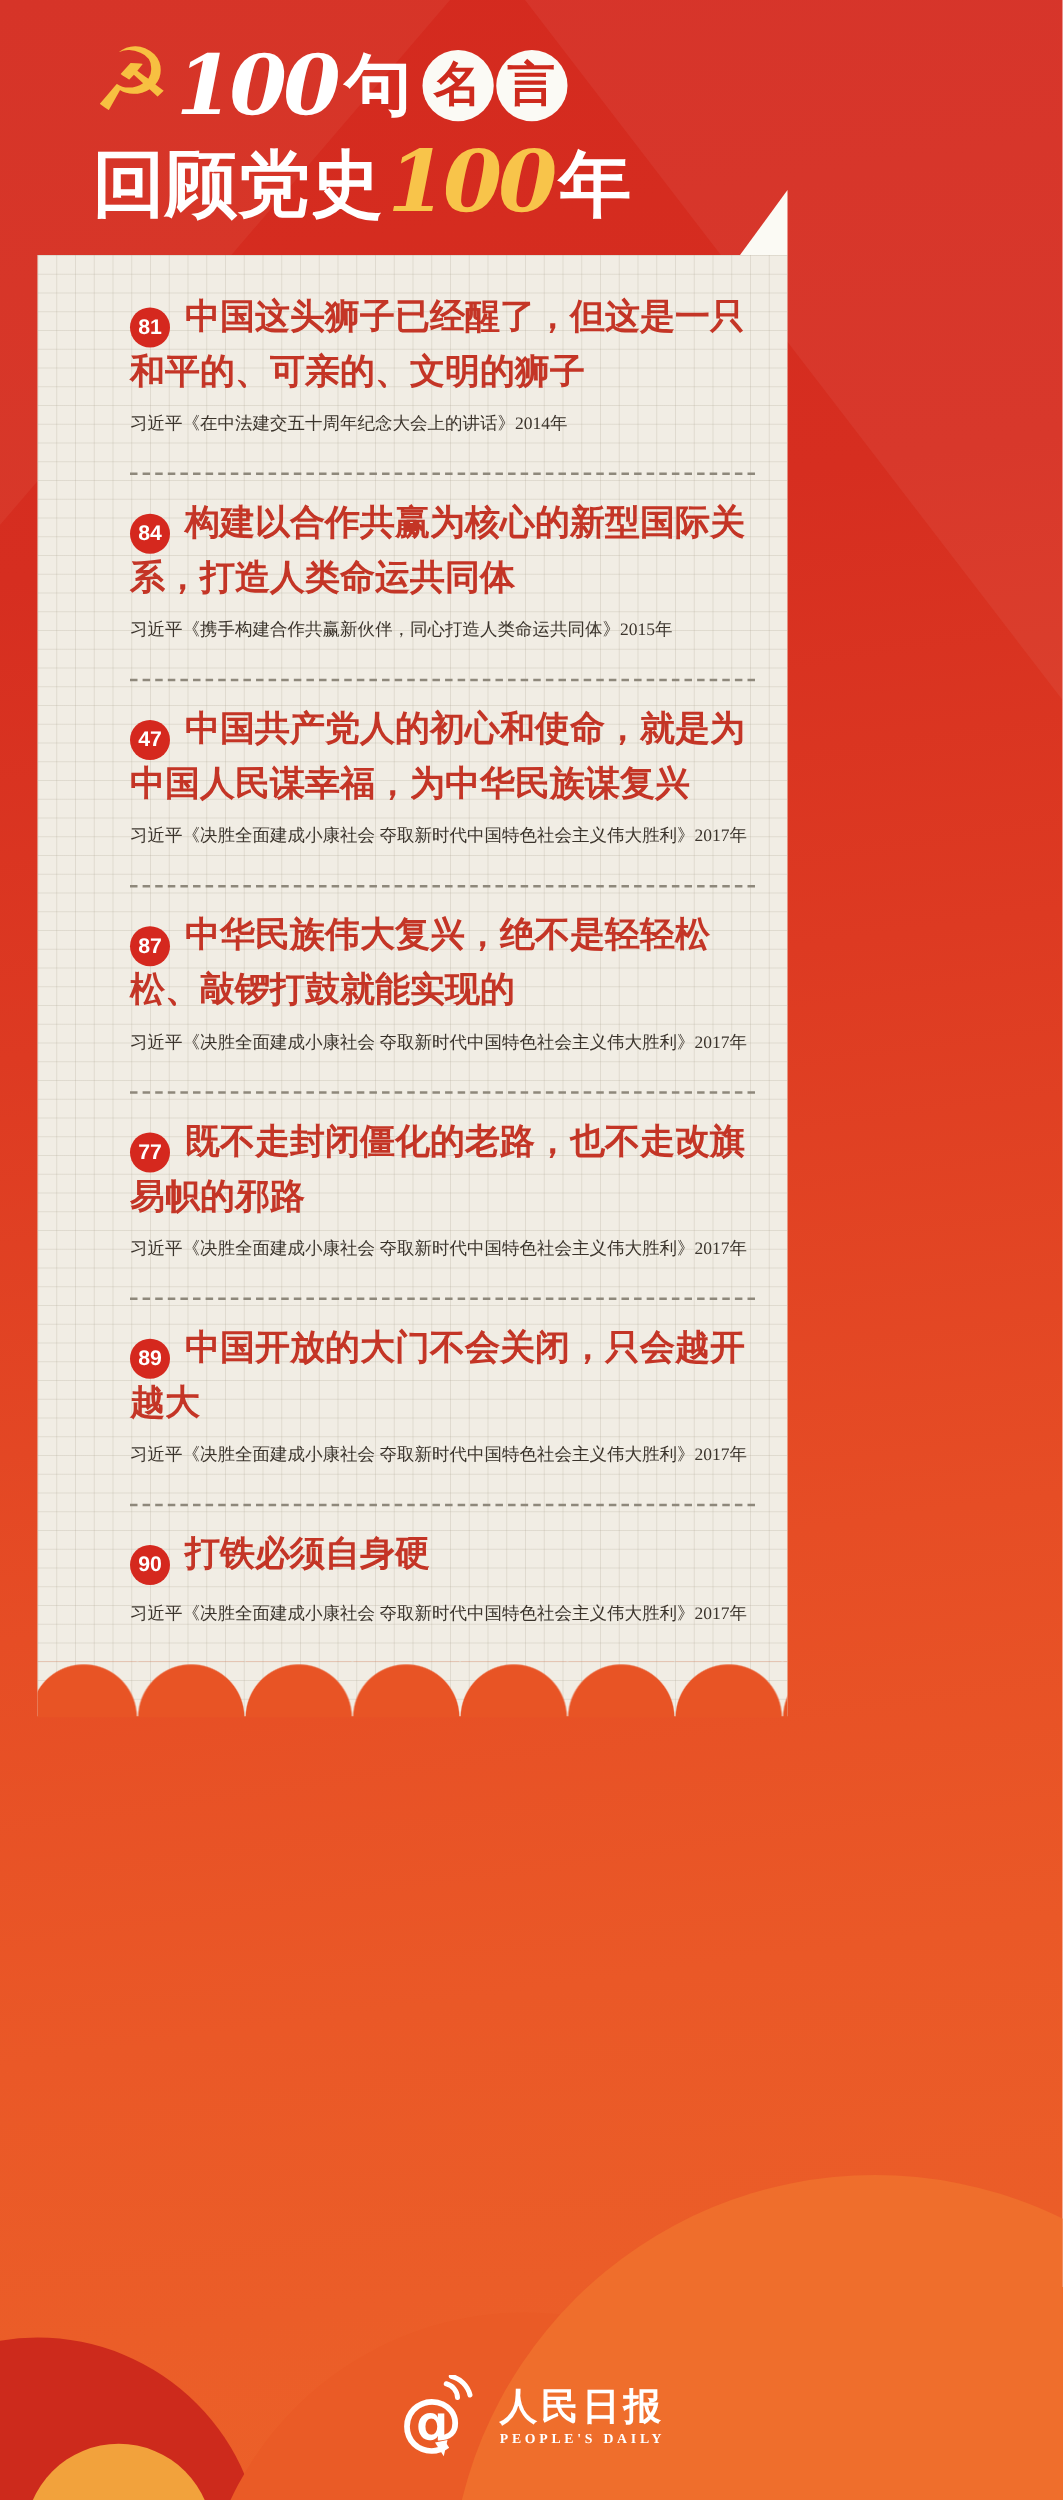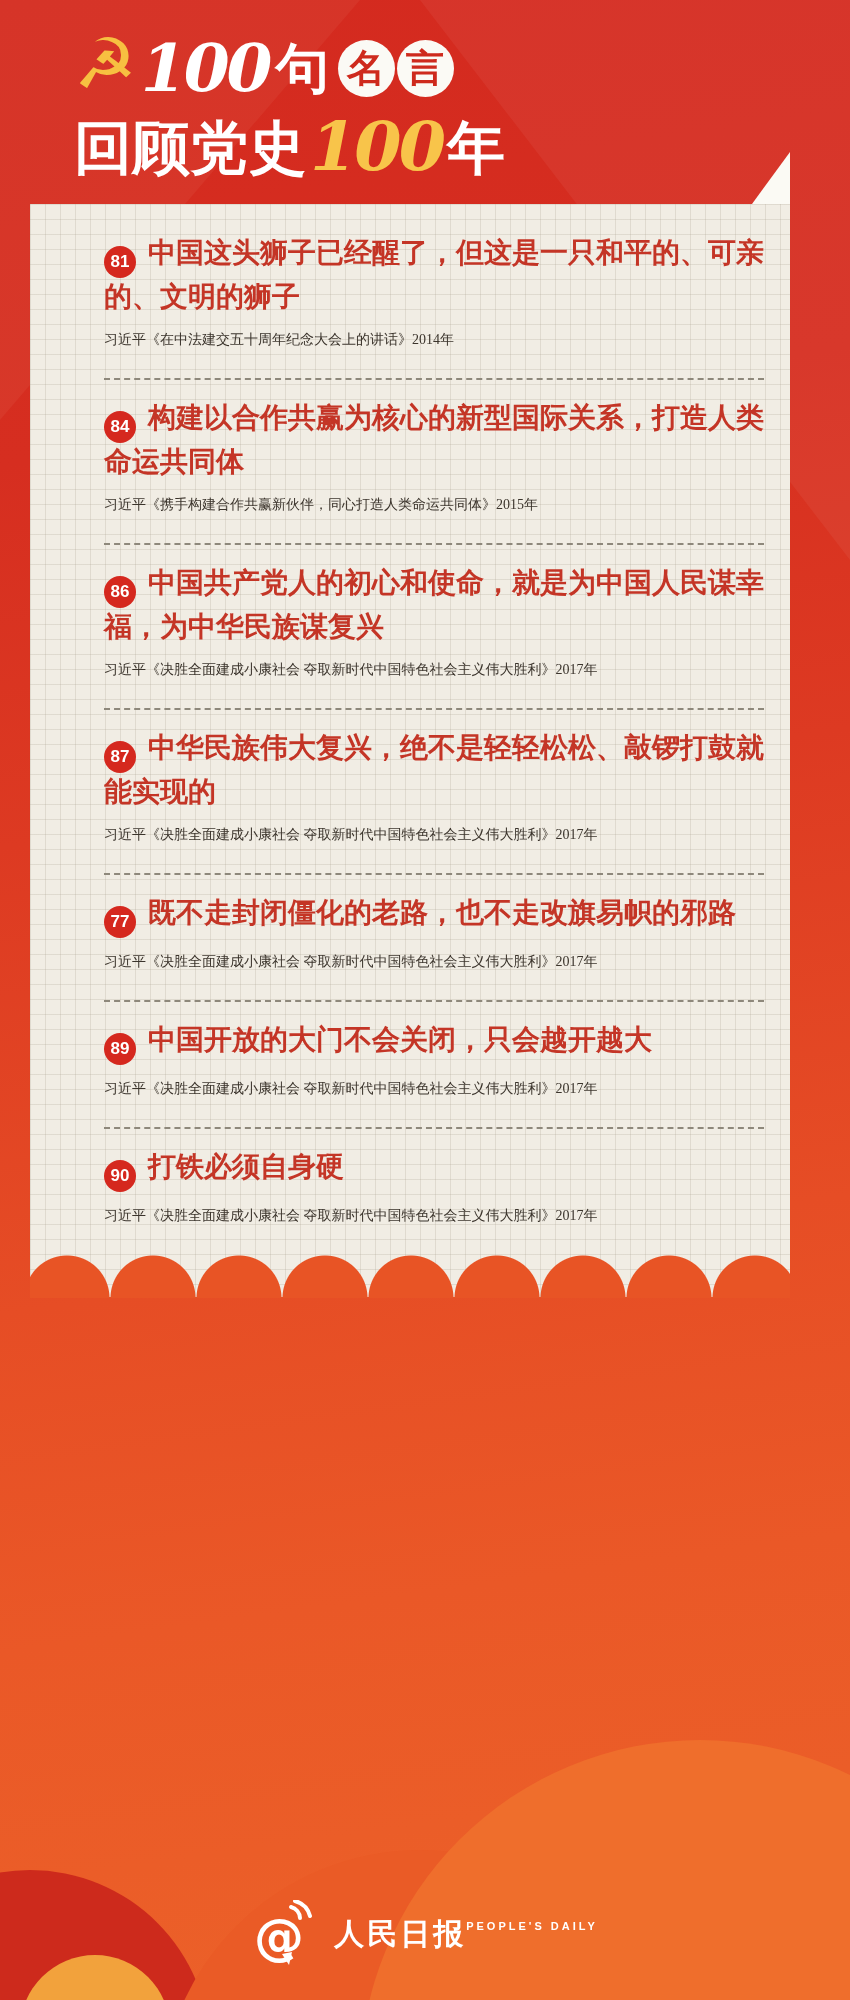--- a/index.html
+++ b/index.html
@@ -28,21 +28,21 @@
   .h-cn{font-size:54px;font-weight:bold;margin-left:6px;line-height:1;}
   .bubble{display:inline-flex;width:57px;height:57px;border-radius:50%;background:#fbfaf5;
     color:#ce2a1d;font-size:38px;font-weight:bold;align-items:center;justify-content:center;
     margin-left:8px;line-height:1;}
   .bubble + .bubble{margin-left:2px;}
   .header-line2{font-size:58px;font-weight:bold;line-height:1;margin-top:8px;display:flex;align-items:center;}
   .gold-num{font-family:"DejaVu Serif","Liberation Serif",serif;font-style:italic;font-weight:bold;
     font-size:68px;color:#f8c44a;letter-spacing:-3px;padding:0 4px;transform:translateY(-2px);}
   
   .card{
-    position:relative;margin:22px 60px 0 30px;width:760px;box-sizing:border-box;
+    position:relative;margin:22px 60px 0 30px;width:600px;box-sizing:border-box;
     background-color:#f1ede4;
     background-image:
       linear-gradient(rgba(178,170,152,0.28) 1px,transparent 1px),
       linear-gradient(90deg,rgba(178,170,152,0.28) 1px,transparent 1px);
     background-size:15px 15px;
     padding:30px 26px 62px 74px;
   }
   .card::before{ 
     content:'';position:absolute;top:-52px;right:0;width:0;height:0;
     border-bottom:52px solid #fbfaf4;border-left:38px solid transparent;
@@ -57,21 +57,21 @@
   .badge{display:inline-flex;width:32px;height:32px;border-radius:50%;background:#d5281e;
     color:#fff;font-size:17px;font-weight:bold;align-items:center;justify-content:center;
     margin-right:12px;vertical-align:-5px;letter-spacing:0;}
   .quote-source{margin:5px 0 0 0;font-family:"Liberation Serif","DejaVu Serif",serif;
     font-size:14px;line-height:38px;color:#3b342c;font-weight:normal;}
   .sep{border:none;border-top:2px dashed #8e887b;margin:19px 0;height:0;}
   
   .footer{position:absolute;left:0;right:0;bottom:34px;display:flex;align-items:center;
     justify-content:center;gap:8px;color:#fff;}
   .logo-mark{display:block;}
-  .logo-text{display:flex;flex-direction:row;}
+  .logo-text{display:flex;flex-direction:column;font-family:Liberation Serif, serif;}
   .logo-cn{font-size:30px;font-weight:bold;letter-spacing:3px;line-height:1.1;}
   .logo-en{font-size:11px;font-weight:bold;letter-spacing:3px;margin-top:3px;}
 </style>
 </head>
 <body>
 
 <div class="bg-shard shard-tl"></div>
 <div class="bg-shard shard-tr"></div>
 <div class="bg-circle circle-left-dark"></div>
 <div class="bg-circle circle-center"></div>
@@ -104,21 +104,21 @@
 
 
   <div class="quote-item">
     <p class="quote-line"><span class="badge">84</span><span class="quote-text">构建以合作共赢为核心的新型国际关系，打造人类命运共同体</span></p>
     <p class="quote-source">习近平《携手构建合作共赢新伙伴，同心打造人类命运共同体》2015年</p>
     <hr class="sep">
   </div>
 
 
   <div class="quote-item">
-    <p class="quote-line"><span class="badge">86</span><span class="quote-text">中国共产党人的初心和使命，就是为中国人民谋幸福，为中华民族谋复兴</span></p>
+    <p class="quote-line"><span class="badge">47</span><span class="quote-text">中国共产党人的初心和使命，就是为中国人民谋幸福，为中华民族谋复兴</span></p>
     <p class="quote-source">习近平《决胜全面建成小康社会 夺取新时代中国特色社会主义伟大胜利》2017年</p>
     <hr class="sep">
   </div>
 
   <div class="quote-item">
     <p class="quote-line"><span class="badge">87</span><span class="quote-text">中华民族伟大复兴，绝不是轻轻松松、敲锣打鼓就能实现的</span></p>
     <p class="quote-source">习近平《决胜全面建成小康社会 夺取新时代中国特色社会主义伟大胜利》2017年</p>
     <hr class="sep">
   </div>
 

